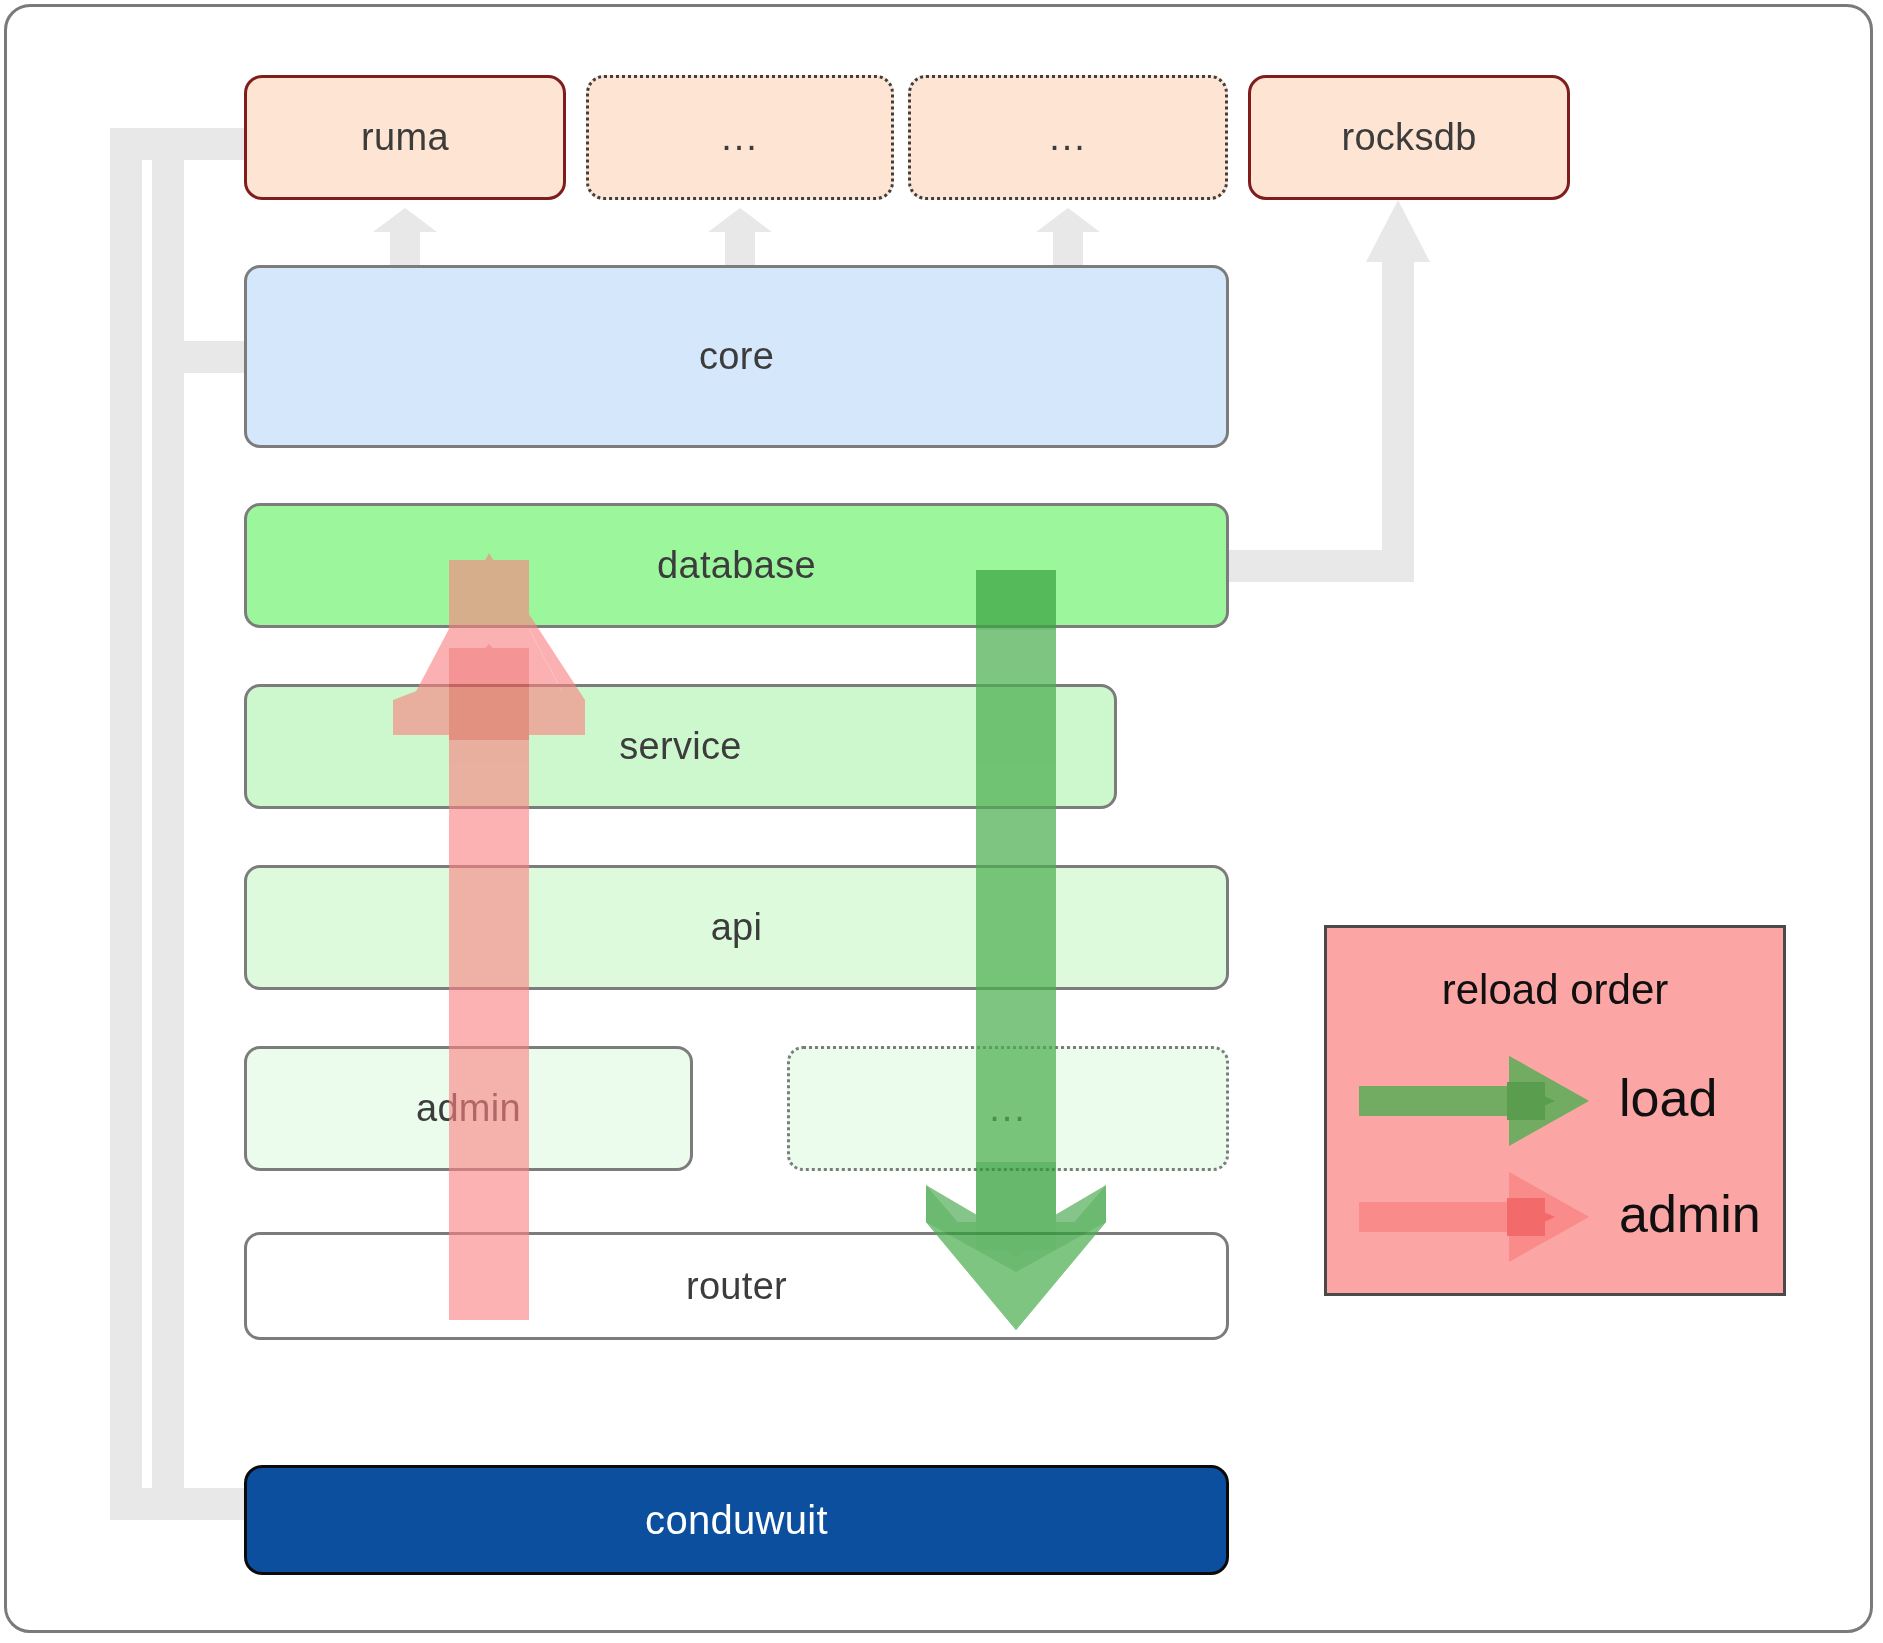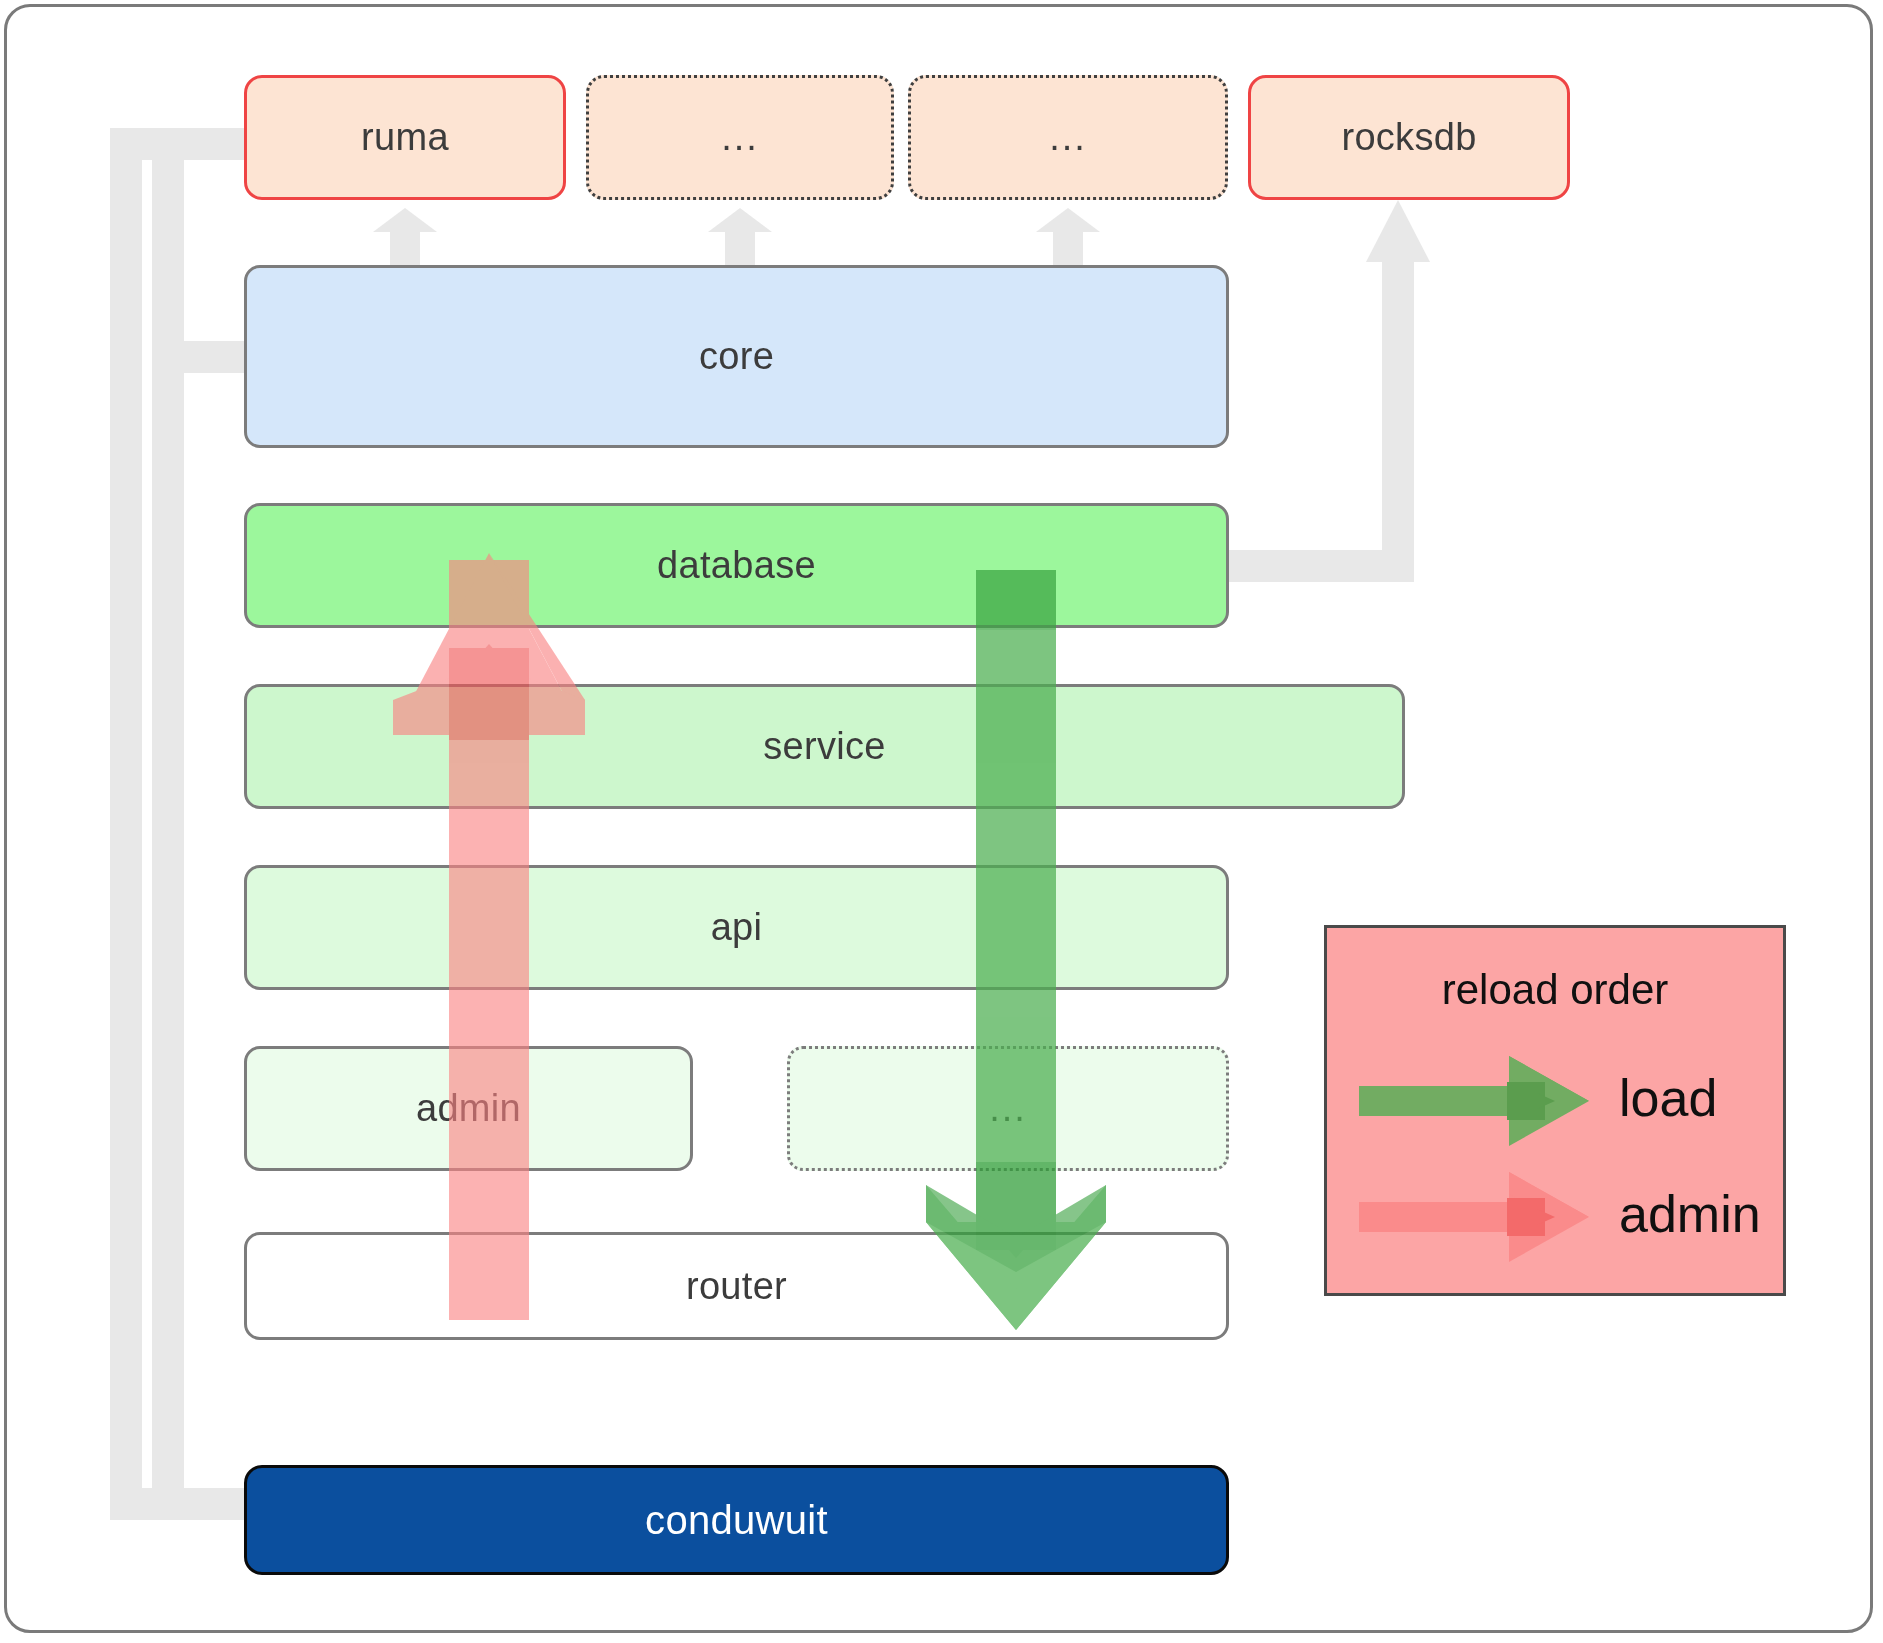--- a/index.html
+++ b/index.html
@@ -46,21 +46,21 @@
     display: flex;
     align-items: center;
     justify-content: center;
     border-radius: 14px;
     font-size: 38px;
     color: #3c3c3c;
     letter-spacing: 0.3px;
   }
   .node.dep {
     background: #fde4d3;
-    border: 3px solid #ef4444;
+    border: 3px solid #7f1d1d;
     border-radius: 18px;
   }
   .node.dep.dashed {
     border: 3px dotted #3f3f3f;
   }
   .node.core {
     background: #d5e7fa;
     border: 3px solid #7c7c7c;
     border-radius: 16px;
   }
@@ -186,21 +186,21 @@
     <span>rocksdb</span>
   </div>
 
   <div class="node core" style="left:244px; top:265px; width:985px; height:183px;">
     <span>core</span>
   </div>
 
   <div class="node layer" style="left:244px; top:503px; width:985px; height:125px; background:#9cf79c;">
     <span>database</span>
   </div>
-  <div class="node layer" style="left:244px; top:684px; width:1161px; height:125px; background:#cdf7cd;">
+  <div class="node layer" style="left:244px; top:684px; width:873px; height:125px; background:#cdf7cd;">
     <span>service</span>
   </div>
   <div class="node layer" style="left:244px; top:865px; width:985px; height:125px; background:#ddfadd;">
     <span>api</span>
   </div>
   <div class="node layer" style="left:244px; top:1046px; width:449px; height:125px; background:#ecfcec;">
     <span>admin</span>
   </div>
   <div class="node layer dashed" style="left:787px; top:1046px; width:442px; height:125px; background:#ecfcec;">
     <span class="dots">...</span>

